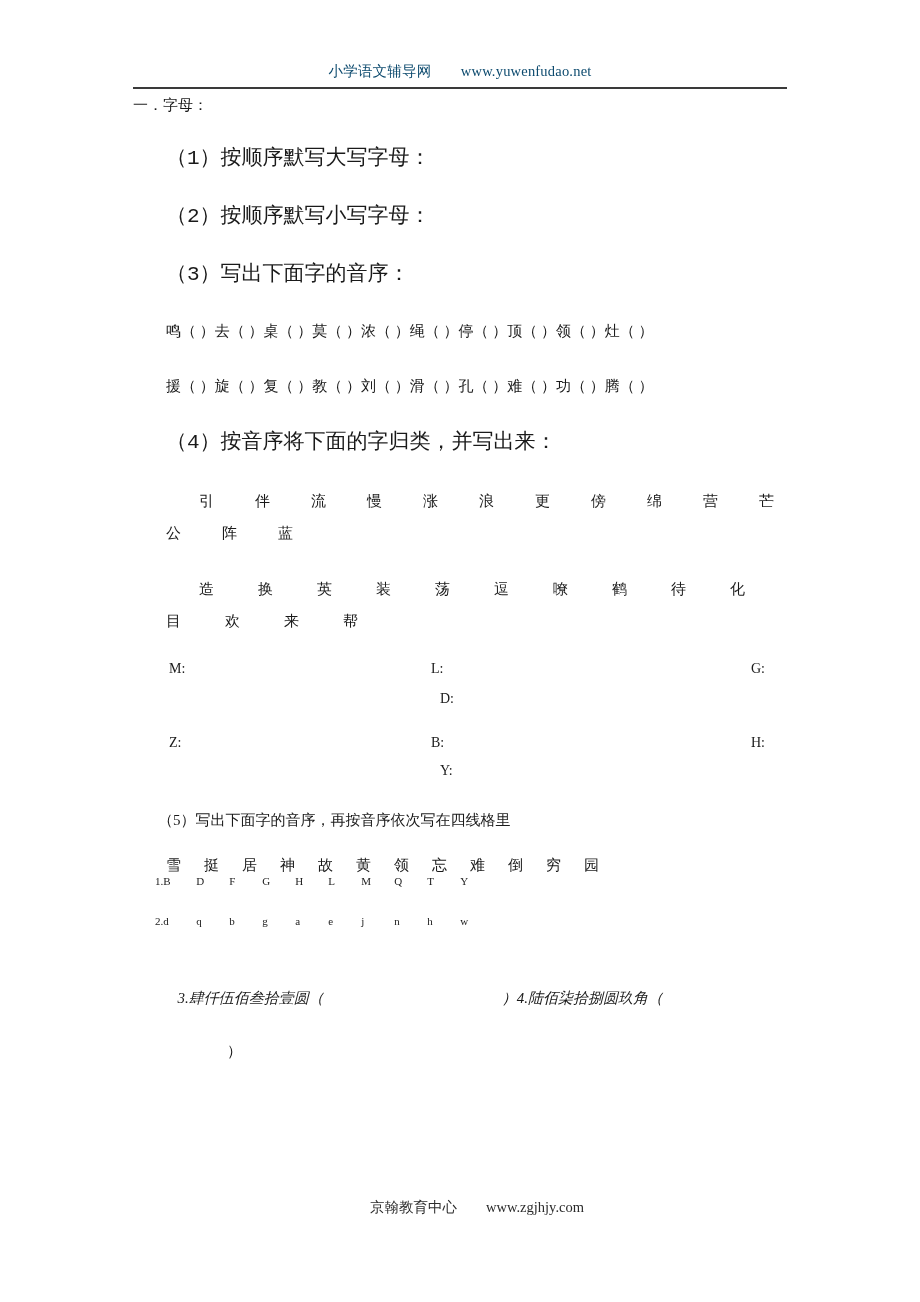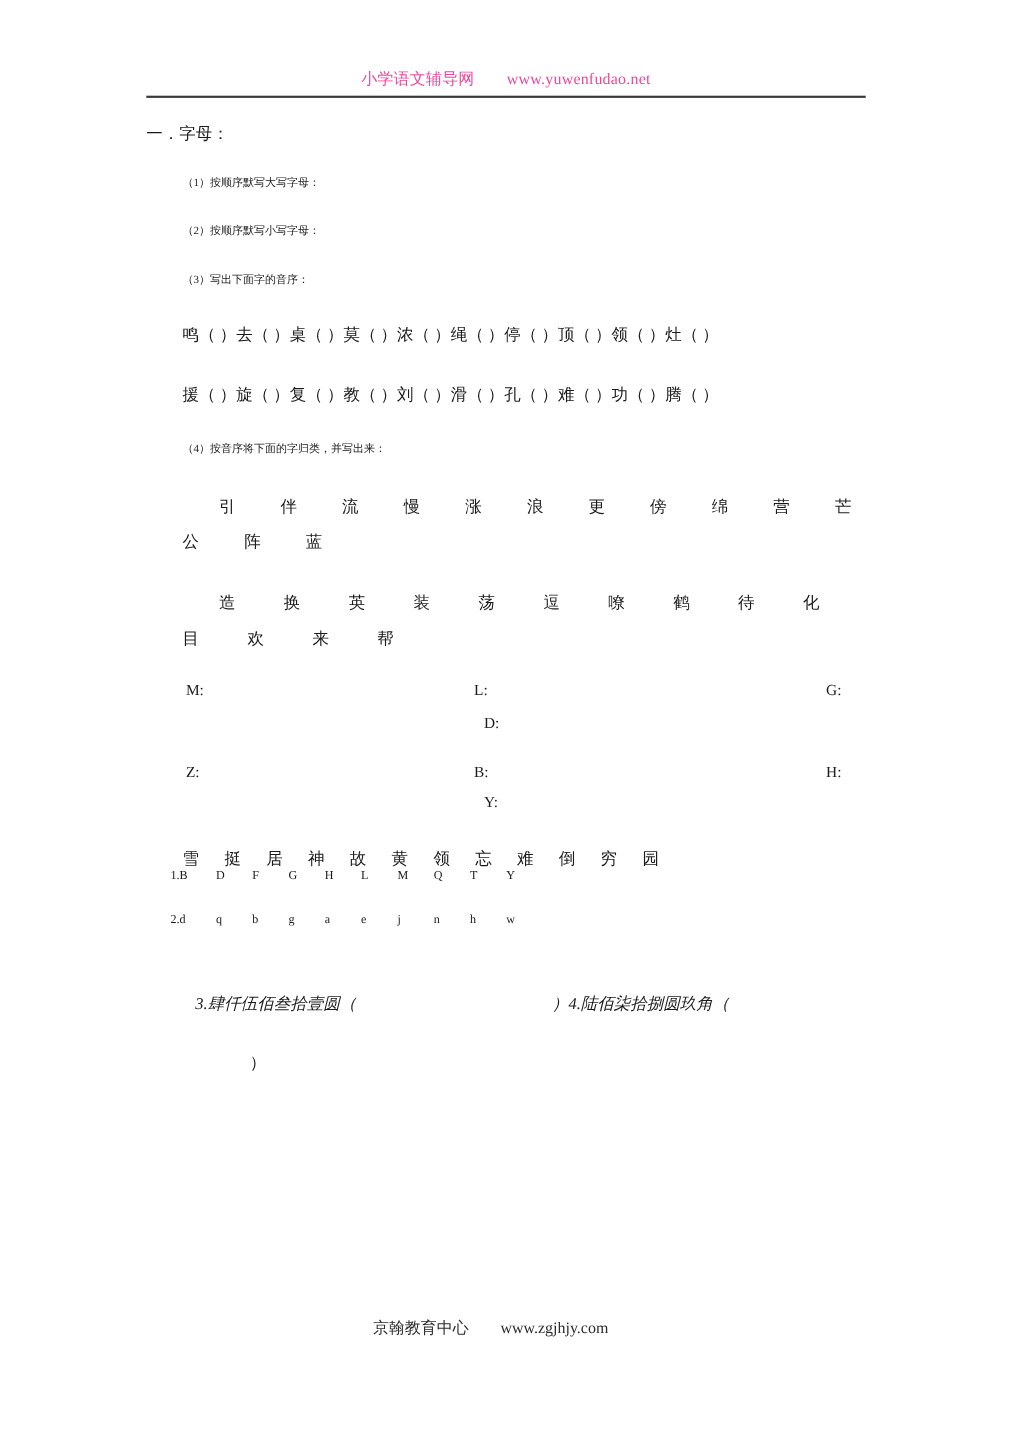--- a/index.html
+++ b/index.html
@@ -27,48 +27,49 @@
     position: absolute;
     top: 62px;
     left: 133px;
     width: 654px;
   }
   .header-line {
     text-align: center;
     font-size: 14.5px;
     letter-spacing: 0.2px;
     white-space: pre;
-    color: #ec4899;
+    color: #0c4a6e;
   }
   .header-rule {
     margin-top: 6px;
     width: 100%;
     height: 2px;
     background: #3a3a3a;
   }
 
   
   .content {
     position: absolute;
-    top: 112px;
+    top: 96px;
     left: 133px;
     width: 660px;
   }
 
   .sec-title {
     font-size: 15px;
     margin-bottom: 28px;
     white-space: pre;
   }
 
   .sub {
-    font-size: 10px;
+    font-size: 21px;
     margin-bottom: 30px;
     padding-left: 33px;
     white-space: pre;
+    font-family: Liberation Mono, monospace;
   }
 
   .charline {
     font-size: 15px;
     line-height: 29px;
     padding-left: 33px;
     text-indent: 0;
     margin-bottom: 26px;
     word-spacing: 0px;
   }
@@ -158,21 +159,21 @@
   .money-2nd {
     padding-left: 22px;
     text-indent: 72px;
     font-size: 15px;
   }
 
   
   .footer {
     position: absolute;
     top: 1198px;
-    left: 119px;
+    left: 150px;
     width: 654px;
     text-align: center;
     font-size: 14.5px;
     white-space: pre;
     color: #2b2b2b;
   }
 </style>
 </head>
 <body>
 
@@ -216,20 +217,21 @@
       <div class="letterrow" style="height:42px;">
         <span class="cell" style="left:36px; top:14px;">Z:</span>
         <span class="cell" style="left:298px; top:14px;">B:</span>
         <span class="cell" style="left:618px; top:14px;">H:</span>
       </div>
       <div class="letterrow">
         <span class="cell" style="left:307px;">Y:</span>
       </div>
     </div>
 
+    <div class="sub5">（5）写出下面字的音序，再按音序依次写在四线格里</div>
 
     <div class="row-seq">
       <span class="ch">雪</span><span class="ch">挺</span><span class="ch">居</span><span class="ch">神</span><span class="ch">故</span><span class="ch">黄</span><span class="ch">领</span><span class="ch">忘</span><span class="ch">难</span><span class="ch">倒</span><span class="ch">穷</span><span class="ch">园</span>
     </div>
 
 
     <div class="alpha">
       <span class="lead">1.</span><span class="ch">B</span><span class="ch">D</span><span class="ch">F</span><span class="ch">G</span><span class="ch">H</span><span class="ch">L</span><span class="ch">M</span><span class="ch">Q</span><span class="ch">T</span><span class="ch">Y</span>
     </div>
 

